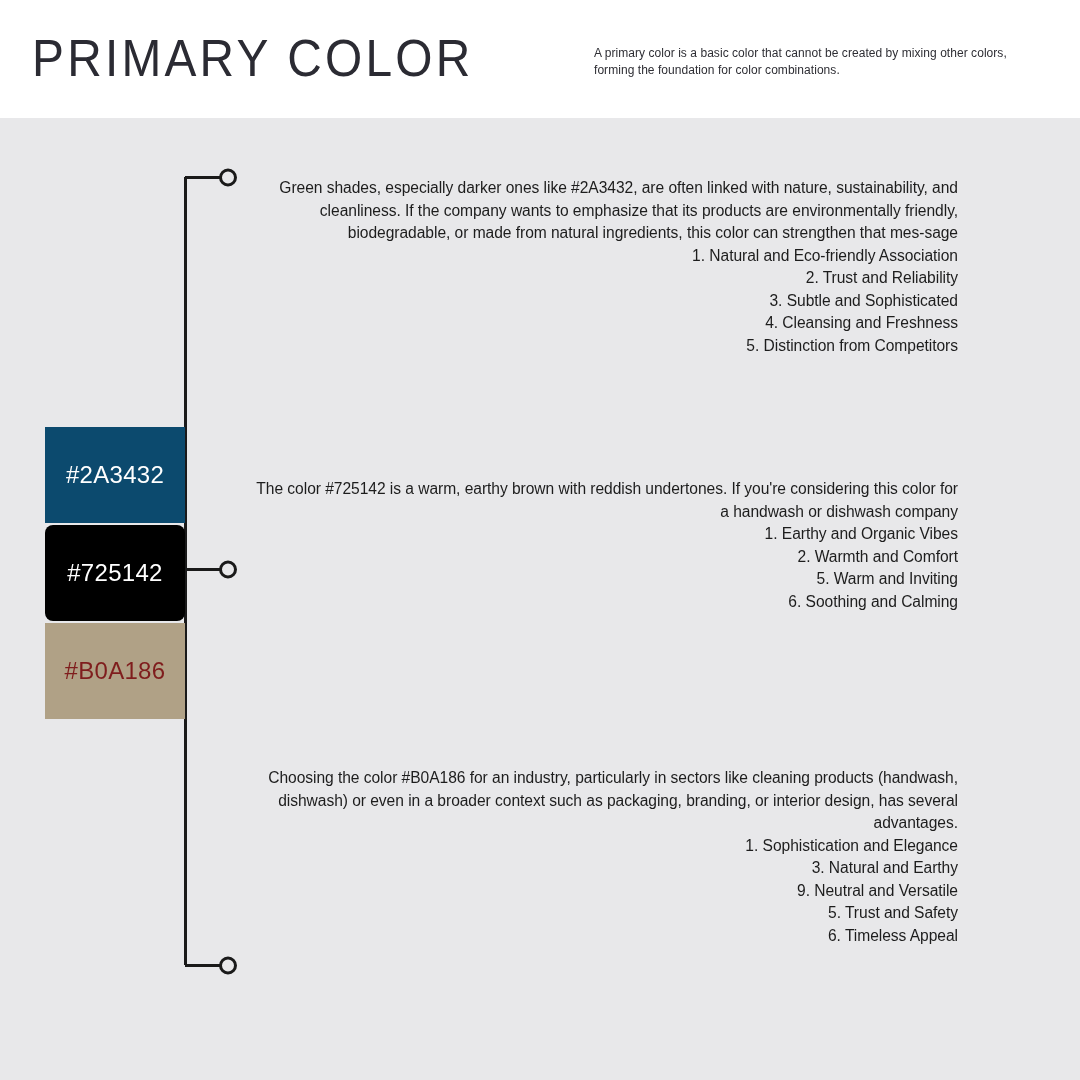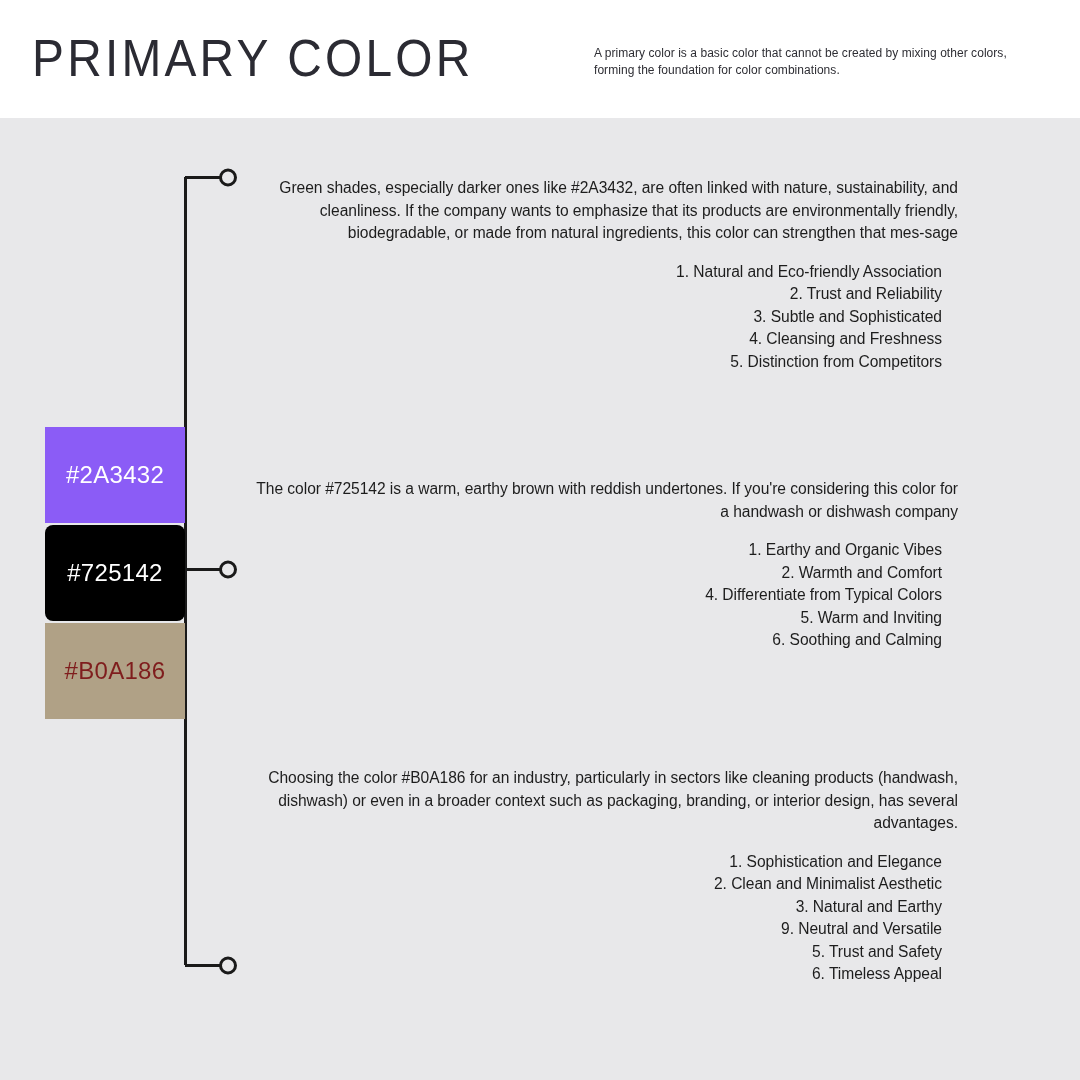--- a/index.html
+++ b/index.html
@@ -70,21 +70,21 @@
     font-size:15.6px;
     line-height:1.445;
     color:#1d1d1d;
     letter-spacing:-0.05px;
     text-align:right;
   }
   .tb1 { top:177px; }
   .tb2 { top:478px; }
   .tb3 { top:767px; }
   .tb-para { margin:0; }
-  .tb-list { list-style:none; margin:16px; padding:0; }
+  .tb-list { list-style:none; margin:0; padding:0; }
   .tb-list li { white-space:nowrap; }
 </style>
 </head>
 <body>
 
 <div class="header">
   <div class="title">PRIMARY COLOR</div>
   <div class="header-desc">A primary color is a basic color that cannot be created by mixing other colors, forming the foundation for color combinations.</div>
 </div>
 
@@ -96,21 +96,21 @@
   <circle cx="228" cy="177.5" r="7.5" fill="#e8e8ea" stroke="#1a1a1a" stroke-width="3"></circle>
 
   <line x1="185" y1="569.5" x2="221" y2="569.5" stroke="#1a1a1a" stroke-width="3"></line>
   <circle cx="228" cy="569.5" r="7.5" fill="#e8e8ea" stroke="#1a1a1a" stroke-width="3"></circle>
 
   <line x1="185" y1="965.5" x2="221" y2="965.5" stroke="#1a1a1a" stroke-width="3"></line>
   <circle cx="228" cy="965.5" r="7.5" fill="#e8e8ea" stroke="#1a1a1a" stroke-width="3"></circle>
 </svg>
 
 <div class="swatches">
-  <div class="swatch" id="sw0" style="background: #8b5cf6; align-items: center;">
+  <div class="swatch" id="sw0" style="background: #0c4a6e; align-items: center;">
     <span class="swatch-label" style="color: rgb(255, 255, 255);">#2A3432</span>
   </div>
   <div class="swatch" id="sw1" style="background: #000000; border-radius: 8px;">
     <span class="swatch-label" style="color: rgb(255, 255, 255);">#725142</span>
   </div>
   <div class="swatch" id="sw2" style="background: rgb(176, 161, 134);">
     <span class="swatch-label" style="color: #7f1d1d;">#B0A186</span>
   </div>
 </div>
 
@@ -123,29 +123,27 @@
       <li>4. Cleansing and Freshness</li>
       <li>5. Distinction from Competitors</li>
     </ul>
 </div>
 
 <div class="text-block tb2">
   <p class="tb-para">The color #725142 is a warm, earthy brown with reddish undertones. If you're considering this color for a handwash or dishwash company</p>
   <ul class="tb-list" id="list1">
       <li>1. Earthy and Organic Vibes</li>
       <li>2. Warmth and Comfort</li>
-      <li>4. Differentiate from Typical Colors</li>
       <li>5. Warm and Inviting</li>
       <li>6. Soothing and Calming</li>
     </ul>
 </div>
 
 <div class="text-block tb3">
   <p class="tb-para">Choosing the color #B0A186 for an industry, particularly in sectors like cleaning products (handwash, dishwash) or even in a broader context such as packaging, branding, or interior design, has several advantages.</p>
   <ul class="tb-list" id="list2">
       <li>1. Sophistication and Elegance</li>
-      <li>2. Clean and Minimalist Aesthetic</li>
       <li>3. Natural and Earthy</li>
       <li>9. Neutral and Versatile</li>
       <li>5. Trust and Safety</li>
       <li>6. Timeless Appeal</li>
     </ul>
 </div>
 
 </body></html>

